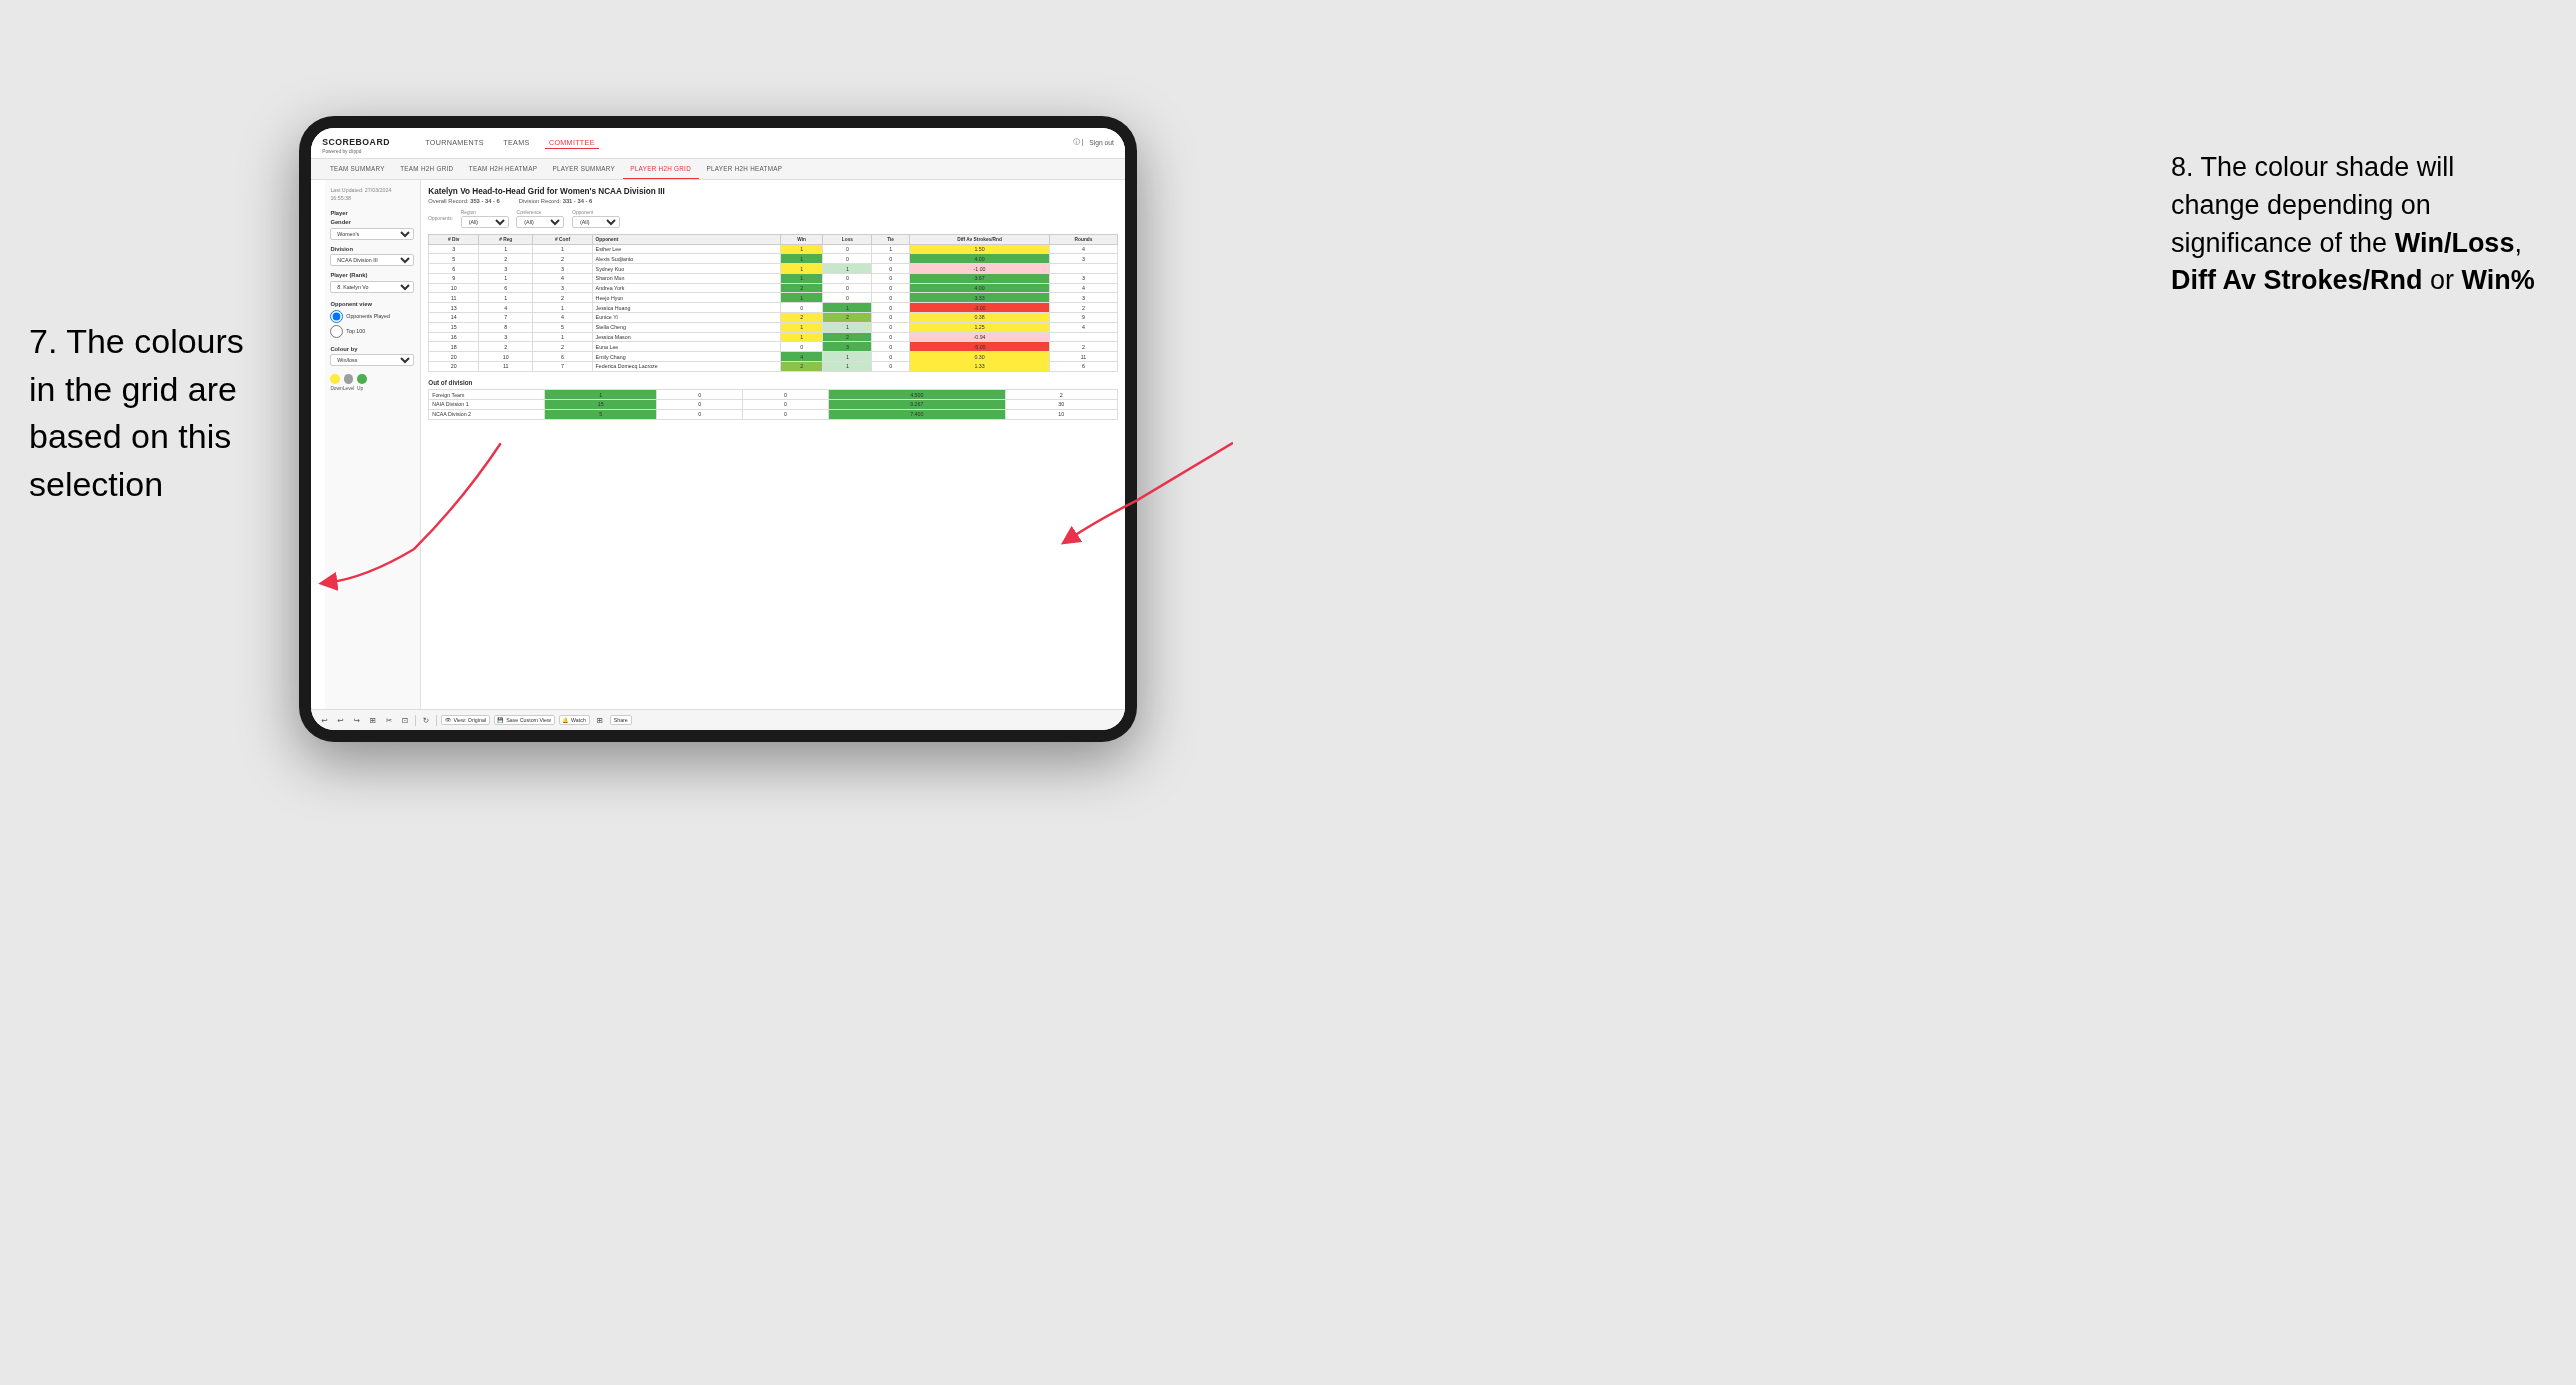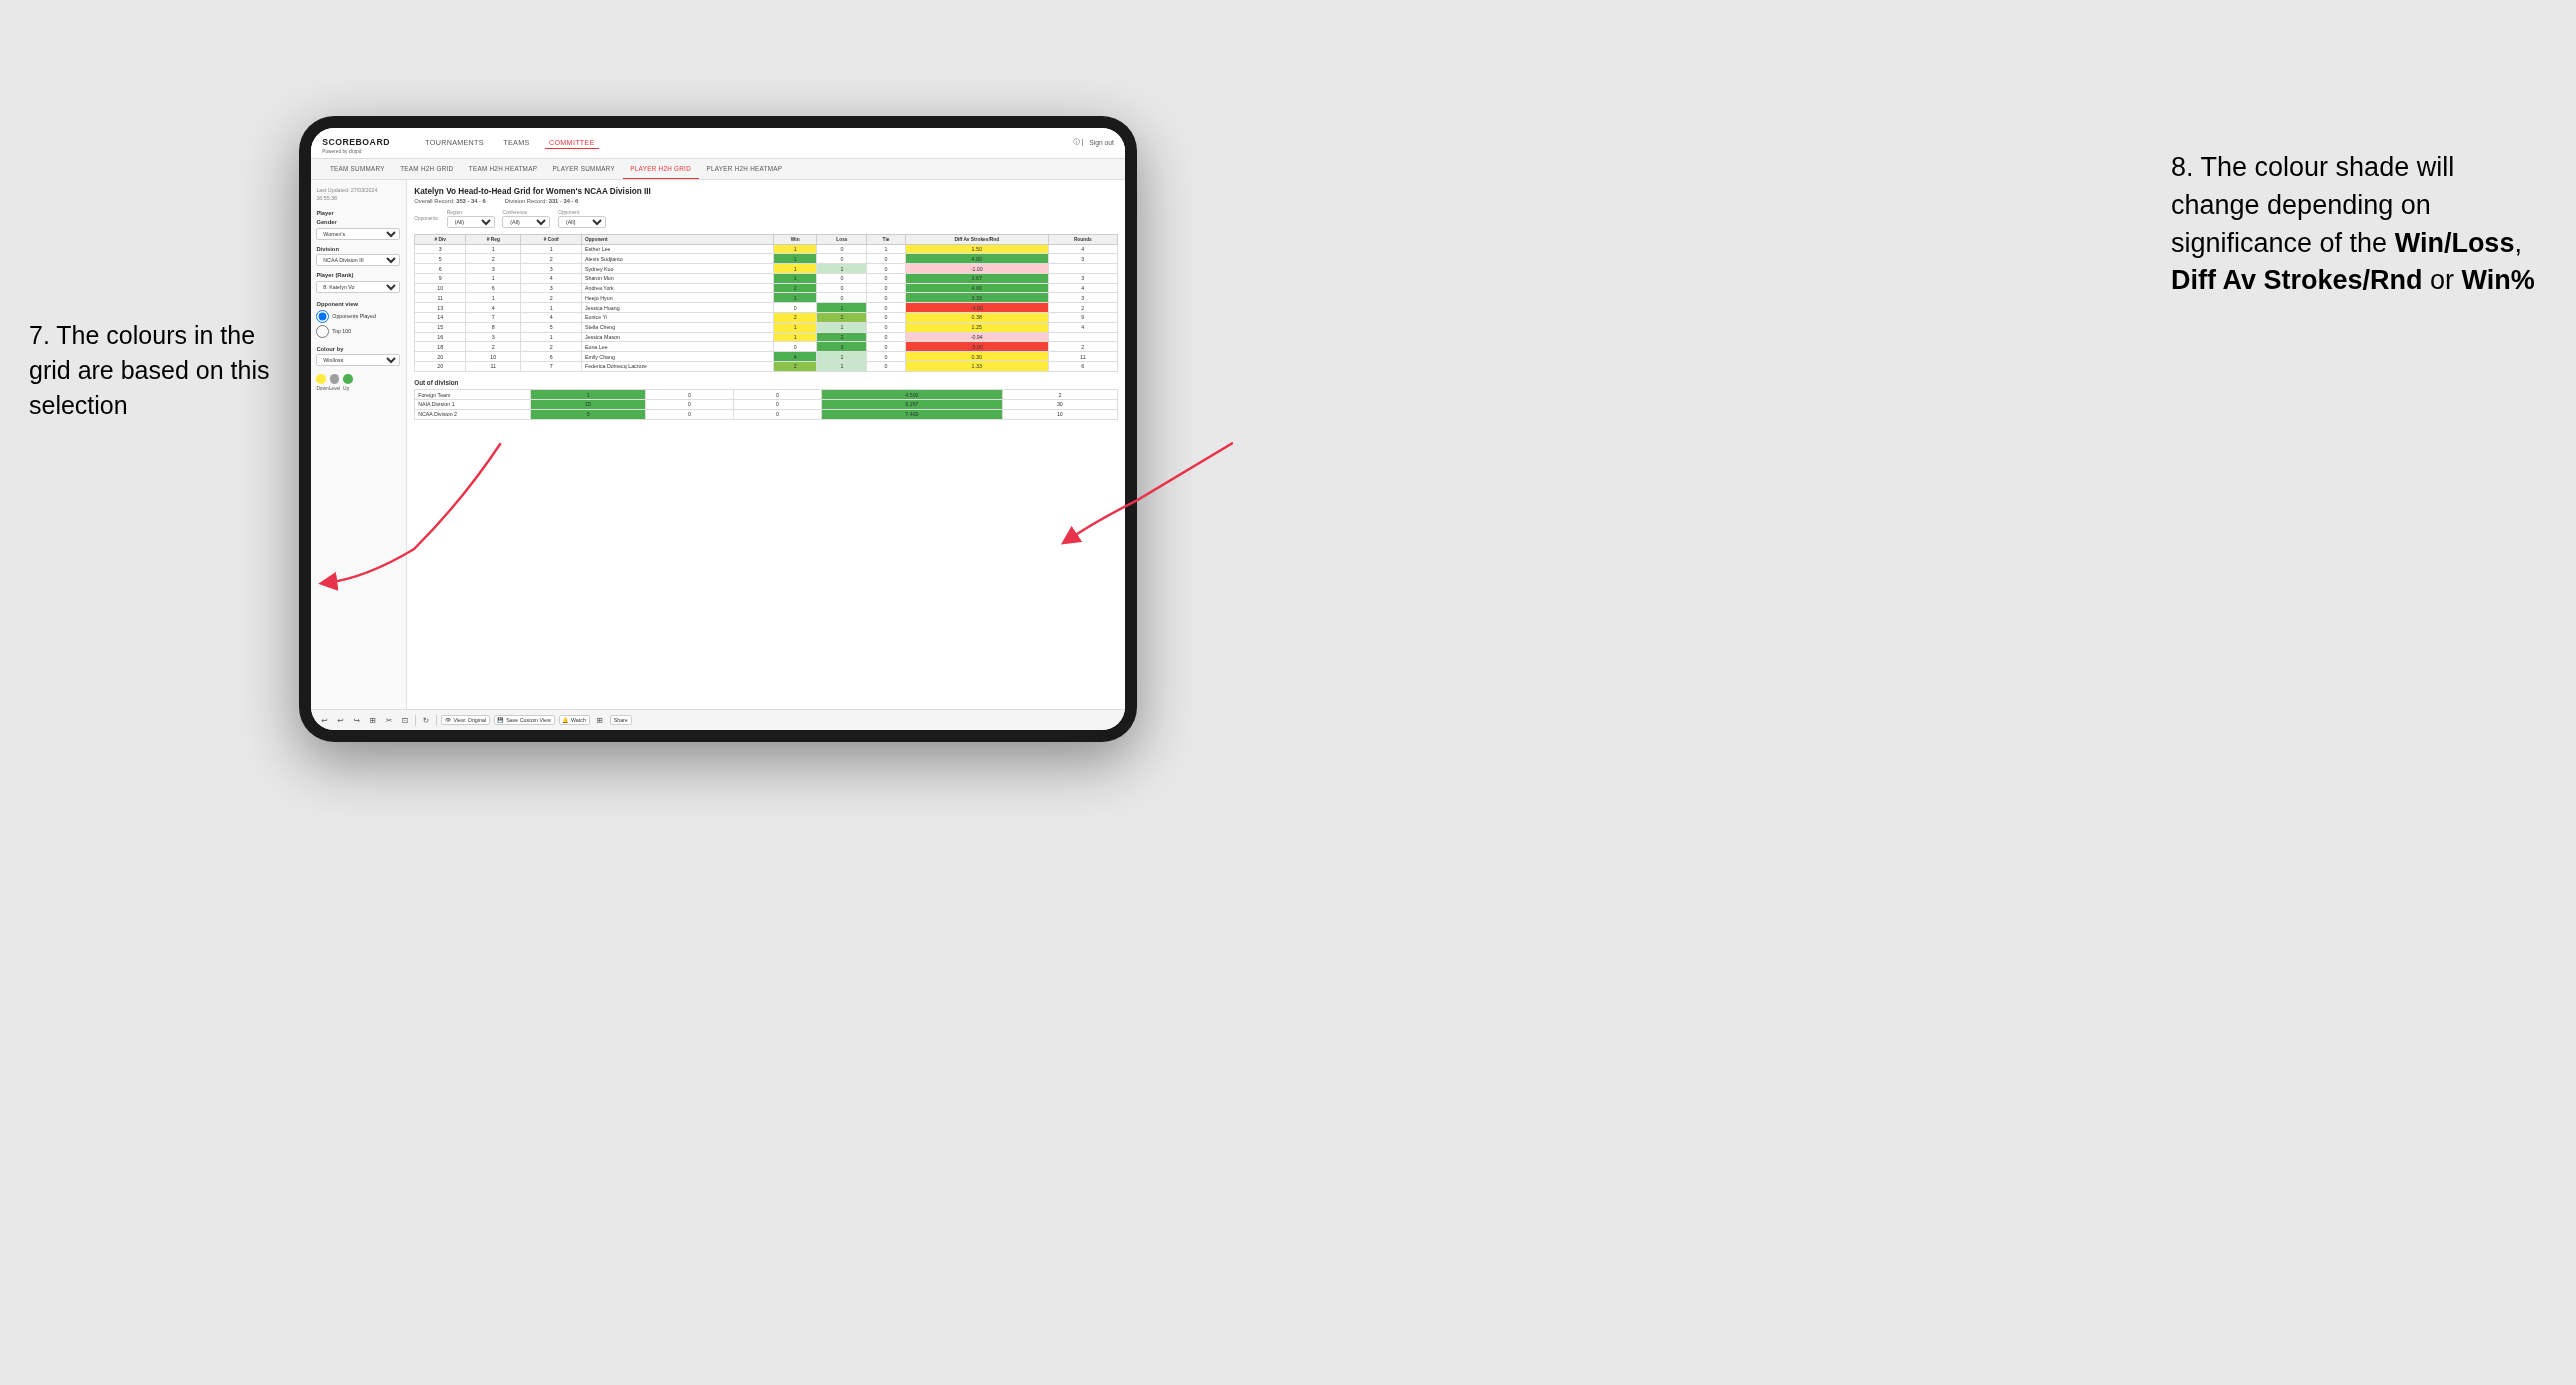--- a/index.html
+++ b/index.html
@@ -110,20 +110,21 @@
     .sub-nav-item.active {
       color: #e8333a;
       border-bottom: 1.9px solid #e8333a;
     }
 
     
     .main-content {
       display: flex;
       flex: 1;
       overflow: hidden;
+      margin-left: 14px;
     }
 
     
     .left-panel {
       width: 96px;
       background: #f9f9f9;
       border-right: 1px solid #e0e0e0;
       padding: 7.7px 5.8px;
       flex-shrink: 0;
       font-size: 5.8px;
@@ -319,21 +320,21 @@
     
     .annotation {
       position: absolute;
       font-family: Liberation Sans, sans-serif;
       color: #000000;
     }
     .annotation-left {
       left: 29px;
       top: 318px;
       width: 250px;
-      font-size: 25px;
+      font-size: 34px;
       line-height: 1.4;
     }
     .annotation-right {
       right: 29px;
       top: 149px;
       width: 376px;
       font-size: 27px;
       line-height: 1.4;
     }
     .annotation strong {

